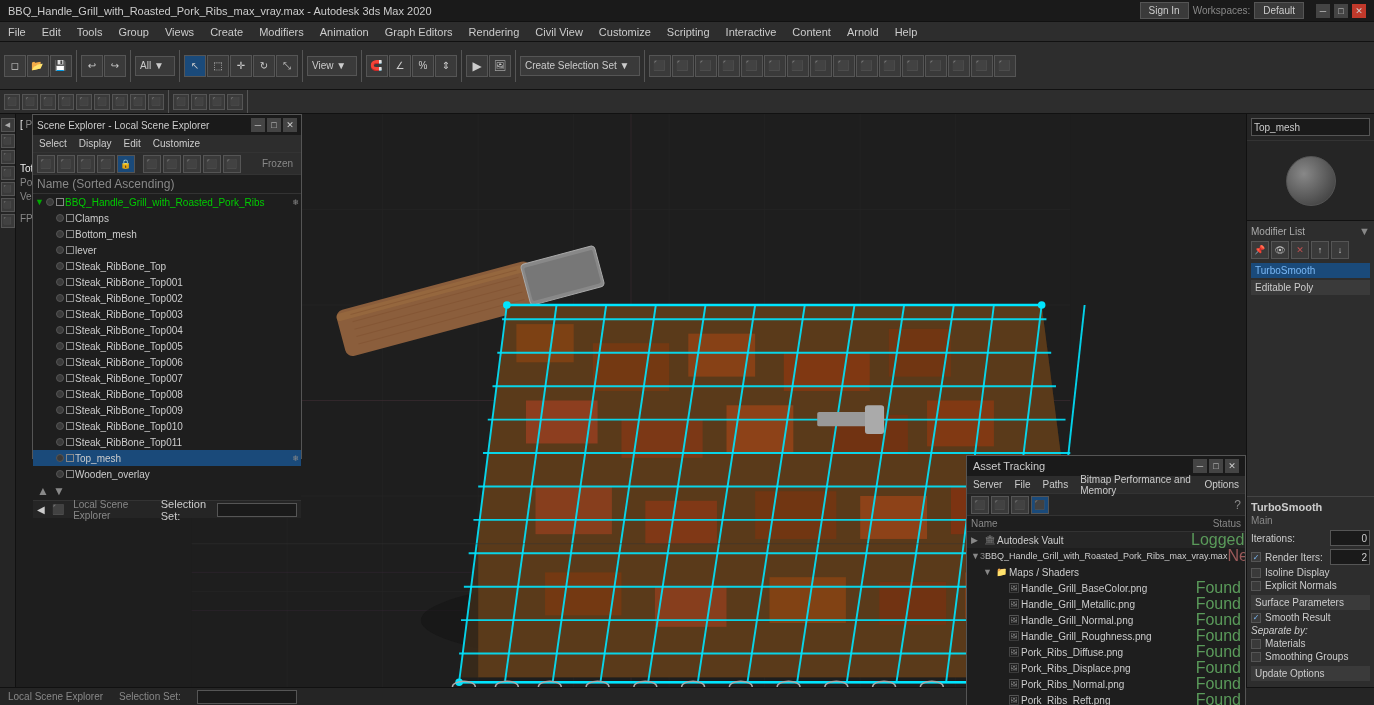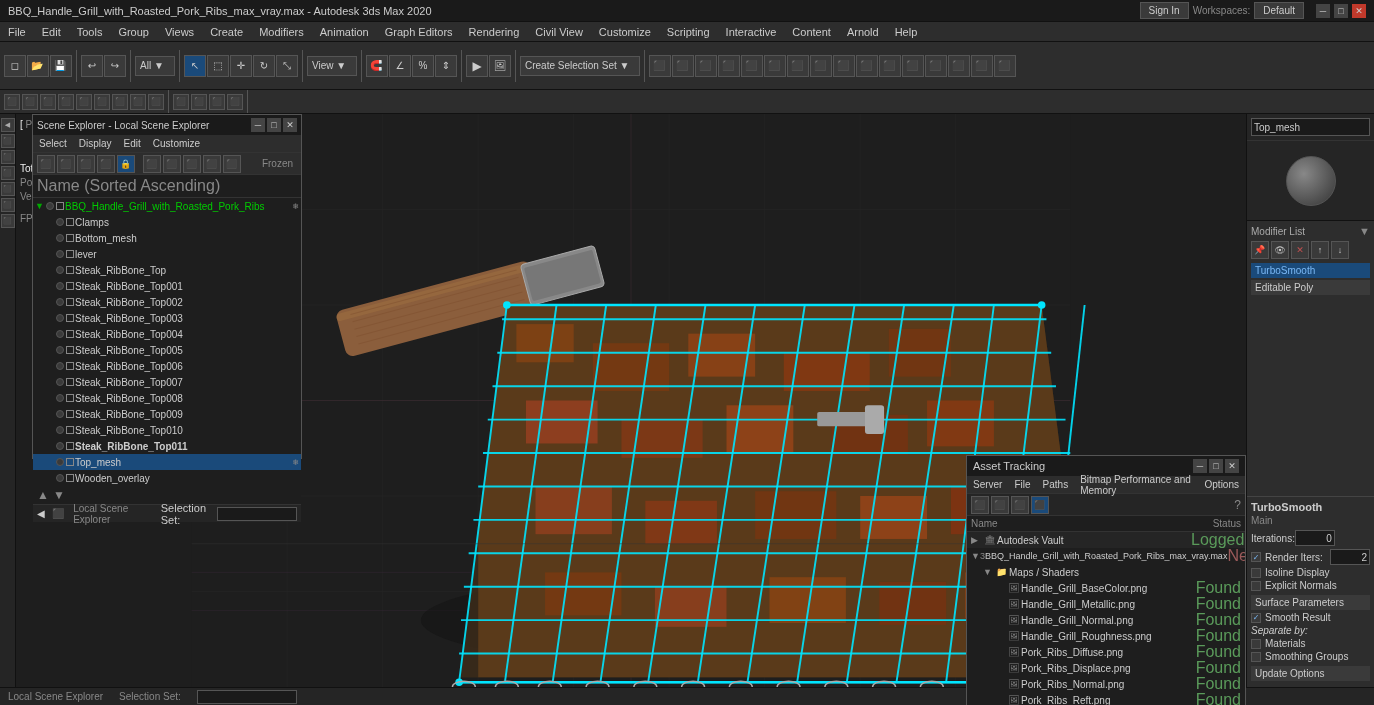--- a/index.html
+++ b/index.html
@@ -48,39 +48,39 @@
     .modifier-label { color: #aaa; font-size: 10px; }
     .modifier-item { background: #1a4a7a; padding: 2px 4px; color: #7ab8f5; font-size: 10px; margin-bottom: 2px; cursor: pointer; }
     .modifier-item2 { background: #3a3a3a; padding: 2px 4px; color: #ccc; font-size: 10px; margin-bottom: 2px; cursor: pointer; }
     .mod-toolbar { display: flex; gap: 2px; margin-bottom: 4px; }
     .mod-tb-btn { width: 18px; height: 18px; background: #3a3a3a; border: 1px solid #555; color: #ccc; font-size: 9px; display: flex; align-items: center; justify-content: center; cursor: pointer; }
 
     
     #turbo-panel { padding: 4px; border-top: 1px solid #444; }
     .turbo-title { color: #ccc; font-size: 11px; font-weight: bold; margin-bottom: 2px; }
     .turbo-section { color: #888; font-size: 10px; margin-bottom: 4px; }
-    .param-row { display: flex; align-items: center; justify-content: flex-start; margin-bottom: 3px; }
+    .param-row { display: flex; align-items: center; justify-content: space-between; margin-bottom: 3px; }
     .param-label { color: #ccc; font-size: 10px; }
     .param-input { width: 40px; height: 16px; background: #1a1a1a; border: 1px solid #555; color: #ccc; font-size: 10px; text-align: right; padding: 0 2px; }
     .checkbox-row { display: flex; align-items: center; gap: 4px; margin-bottom: 2px; }
     .cb { width: 10px; height: 10px; border: 1px solid #555; background: #3a3a3a; display: flex; align-items: center; justify-content: center; font-size: 8px; cursor: pointer; }
     .cb.checked { color: #7ab8f5; }
     .section-header { background: #3a3a3a; padding: 2px 4px; color: #ccc; font-size: 10px; margin-bottom: 2px; margin-top: 4px; }
 
     
     #scene-explorer { position: absolute; left: 16px; top: 0; width: 270px; height: 345px; background: #404040; border: 1px solid #555; z-index: 20; }
     #se-titlebar { background: #1a1a1a; height: 20px; display: flex; align-items: center; justify-content: space-between; padding: 0 4px; cursor: move; }
     #se-title { color: #ccc; font-size: 10px; }
     #se-controls { display: flex; gap: 2px; }
     .se-win-btn { width: 14px; height: 14px; background: #444; border: none; color: #ccc; font-size: 9px; cursor: pointer; display: flex; align-items: center; justify-content: center; }
     #se-menubar { background: #2d2d2d; height: 18px; display: flex; align-items: center; border-bottom: 1px solid #333; }
     #se-menubar .sm { padding: 1px 6px; color: #ccc; font-size: 10px; cursor: pointer; }
     #se-toolbar { background: #2d2d2d; height: 22px; display: flex; align-items: center; padding: 2px 4px; gap: 2px; border-bottom: 1px solid #333; }
     #se-cols { display: flex; background: #1e1e1e; padding: 2px 4px; border-bottom: 1px solid #333; }
-    #se-col-name { flex: 1; color: #888; font-size: 16px; }
+    #se-col-name { flex: 1; color: #888; font-size: 12px; }
     #se-list { flex: 1; overflow-y: auto; background: #1e1e1e; }
     .se-item { display: flex; align-items: center; height: 16px; padding: 0 2px; cursor: pointer; }
     .se-item.selected { background: #1a4a7a; }
     .se-expand { width: 10px; color: #888; font-size: 9px; }
     .se-name { color: #ccc; font-size: 10px; flex: 1; }
     .se-frozen-icon { color: #888; font-size: 8px; }
     #se-statusbar { height: 18px; background: #252525; border-top: 1px solid #333; display: flex; align-items: center; padding: 0 4px; gap: 8px; }
     #se-status-text { color: #888; font-size: 10px; }
 
     
@@ -528,21 +528,21 @@
           <span style="width:8px;height:8px;border:1px solid #555;border-radius:50%;background:#3a3a3a;display:inline-block;margin:0 1px;"></span>
           <span style="width:8px;height:8px;border:1px solid #888;display:inline-block;margin:0 1px;"></span>
           <span class="se-name">Steak_RibBone_Top009</span>
         </div>
         <div class="se-item" style="padding-left:12px;">
           <span class="se-expand"> </span>
           <span style="width:8px;height:8px;border:1px solid #555;border-radius:50%;background:#3a3a3a;display:inline-block;margin:0 1px;"></span>
           <span style="width:8px;height:8px;border:1px solid #888;display:inline-block;margin:0 1px;"></span>
           <span class="se-name">Steak_RibBone_Top010</span>
         </div>
-        <div class="se-item" style="padding-left:12px;font-weight:bold;">
+        <div class="se-item" style="padding-left:12px;">
           <span class="se-expand"> </span>
           <span style="width:8px;height:8px;border:1px solid #555;border-radius:50%;background:#3a3a3a;display:inline-block;margin:0 1px;"></span>
           <span style="width:8px;height:8px;border:1px solid #888;display:inline-block;margin:0 1px;"></span>
           <span class="se-name">Steak_RibBone_Top011</span>
         </div>
 
         <div class="se-item selected" style="padding-left:12px;">
           <span class="se-expand"> </span>
           <span style="width:8px;height:8px;border:1px solid #555;border-radius:50%;background:#3a3a3a;display:inline-block;margin:0 1px;"></span>
           <span style="width:8px;height:8px;border:1px solid #888;display:inline-block;margin:0 1px;"></span>

